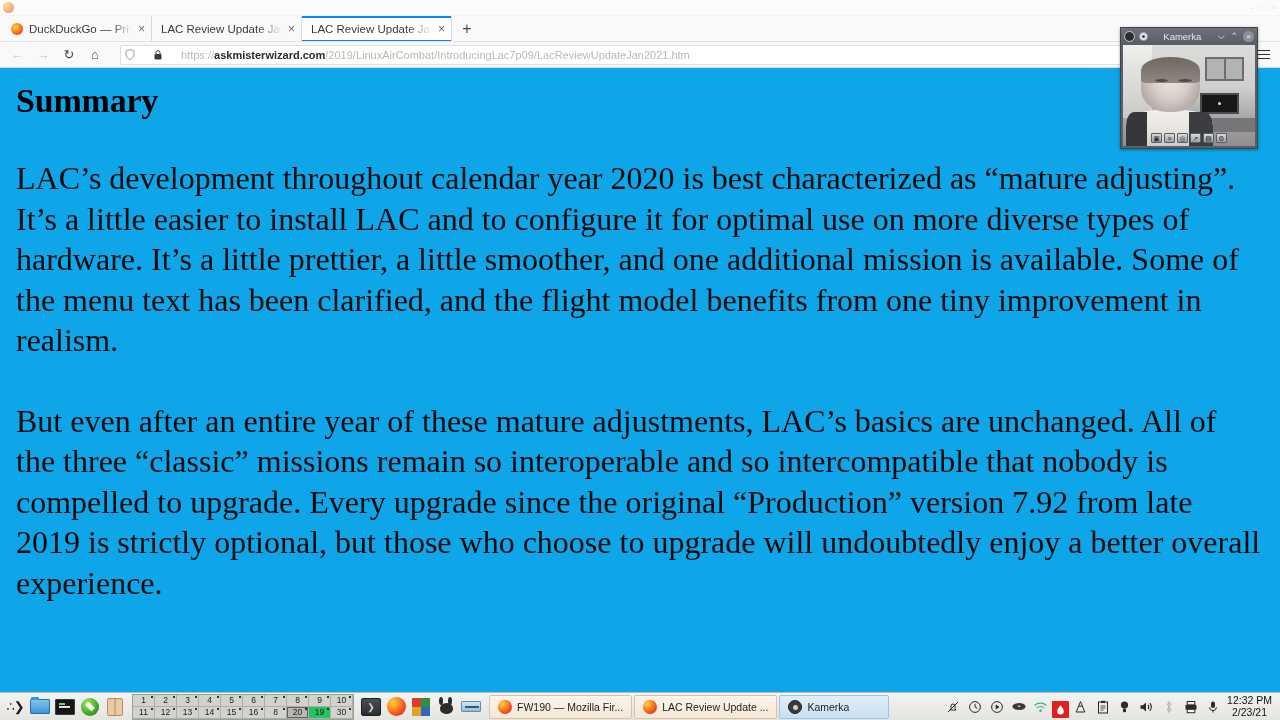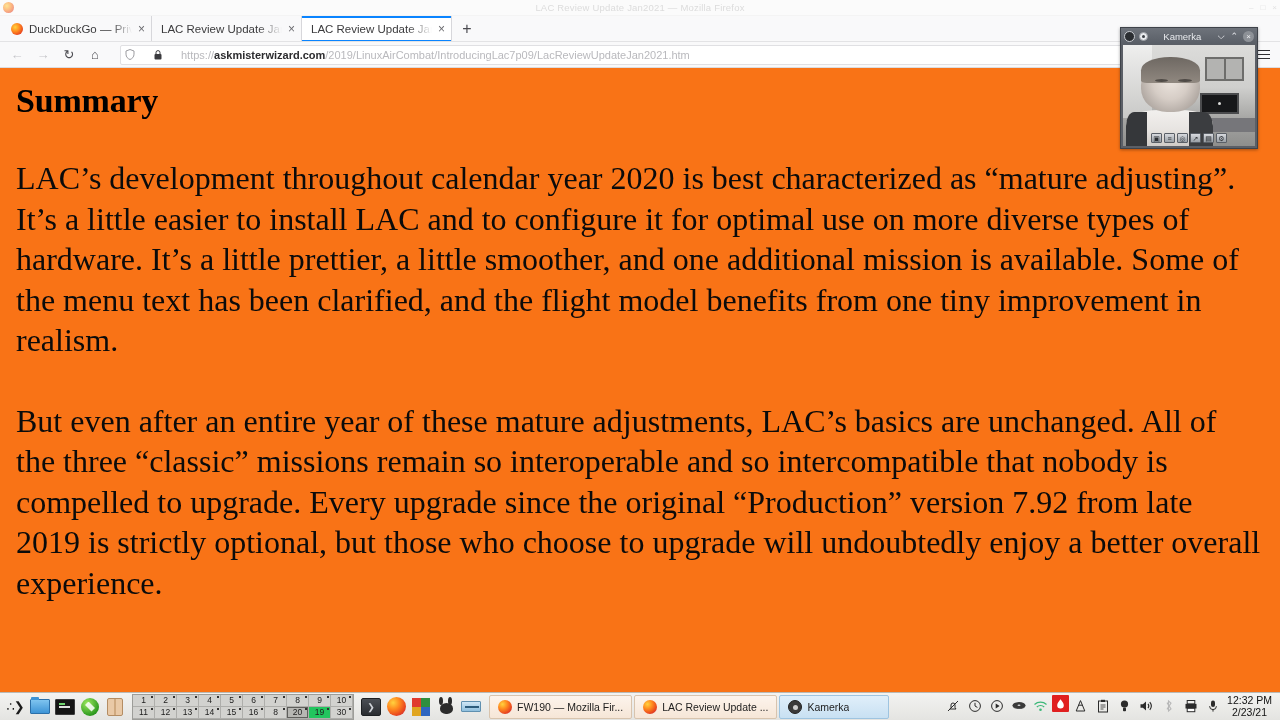--- a/index.html
+++ b/index.html
@@ -95,21 +95,21 @@
   .urlbar .ic.lock { color: #3a3a3e; }
   .url-text { flex: 1; white-space: nowrap; overflow: hidden; color: #b9b9bd; font-size: 11px; }
   .url-text b { color: #2b2b2e; font-weight: 600; }
   .zoombadge { font-size: 10.5px; color: #3d3d41; padding: 0 6px; border-left: 1px solid #e4e4e7; }
   .ellipsis-btn { font-size: 13px; color: #5a5a5f; padding: 0 5px; letter-spacing: 1px; border-left: 1px solid #e4e4e7; }
   .hamburger { width: 26px; display: flex; flex-direction: column; gap: 2.5px; align-items: center; justify-content: center; }
   .hamburger i { display: block; width: 13px; height: 1.6px; background: #2f2f33; }
 
   
   .page {
-    flex: 1; background: #f97316; overflow: hidden;
+    flex: 1; background: #0ea5e9; overflow: hidden;
     padding: 14px 16px 0 16px;
     position: relative;
   }
   .page h1 {
     font-family: "Liberation Serif", serif;
     font-size: 34px; font-weight: bold; color: #000;
     letter-spacing: -0.2px; margin-bottom: 38px;
   }
   .page p {
     font-family: "Liberation Serif", serif;
@@ -256,40 +256,39 @@
     white-space: nowrap; overflow: hidden;
   }
   .tb-win.active { background: linear-gradient(#e0effa, #c8e0f2); border-color: #9ec4e0; }
   .tb-win .tw-label { overflow: hidden; text-overflow: ellipsis; }
   .tw-ff { width: 14px; height: 14px; border-radius: 50%; flex: none;
            background: radial-gradient(circle at 32% 30%, #ffd23f 0%, #ff8a1f 35%, #e8441f 70%, #a82c6b 100%); }
   .tw-cam { width: 14px; height: 14px; border-radius: 50%; flex: none; background: #3a3a3a; position: relative; border:1px solid #222;}
   .tw-cam::after { content:""; position:absolute; left:4px; top:4px; width:5px; height:5px; border-radius:50%; background:#cfcfcf; }
 
   
-  .tray { display: flex; align-items: flex-start; gap: 1px; padding-right: 2px; }
+  .tray { display: flex; align-items: flex-end; gap: 1px; padding-right: 2px; }
   .tray .tico {
     width: 21px; height: 22px; display: flex; align-items: center; justify-content: center;
     font-size: 12px; color: #2b2b2b;
   }
   .tray .tico.red { background: #e02020; color: #ffffff; width: 17px; height: 17px; border-radius: 1px; font-size: 11px; }
   .tray .tico.dim { color: #b8b8b8; }
   .clock {
     text-align: center; font-size: 10.5px; color: #111; line-height: 11.5px;
     padding: 0 5px 0 3px; white-space: nowrap;
   }
 </style>
 </head>
 <body>
 
 <div id="browser-window">
 
   <div class="win-titlebar">
     <div class="ff-logo-mini"></div>
-    <div class="win-title-text">LAC Review Update Jan2021 — Mozilla Firefox</div>
     <div class="win-btns">
       <span>–</span>
       <span>□</span>
       <span>×</span>
     </div>
   </div>
 
   <div class="tabstrip">
     <div class="tab">
       <span class="favicon"></span>

